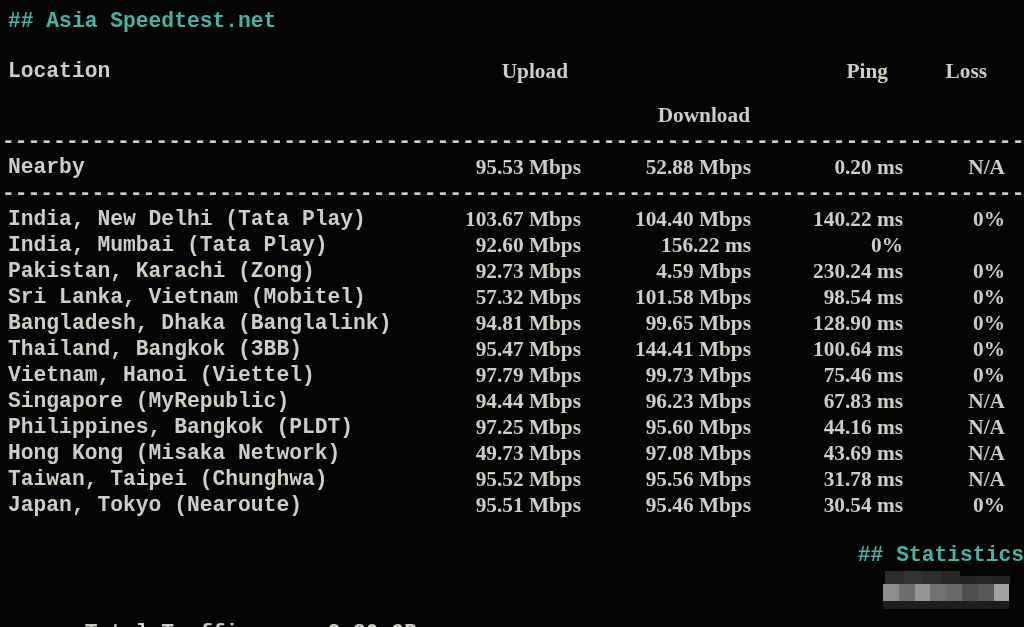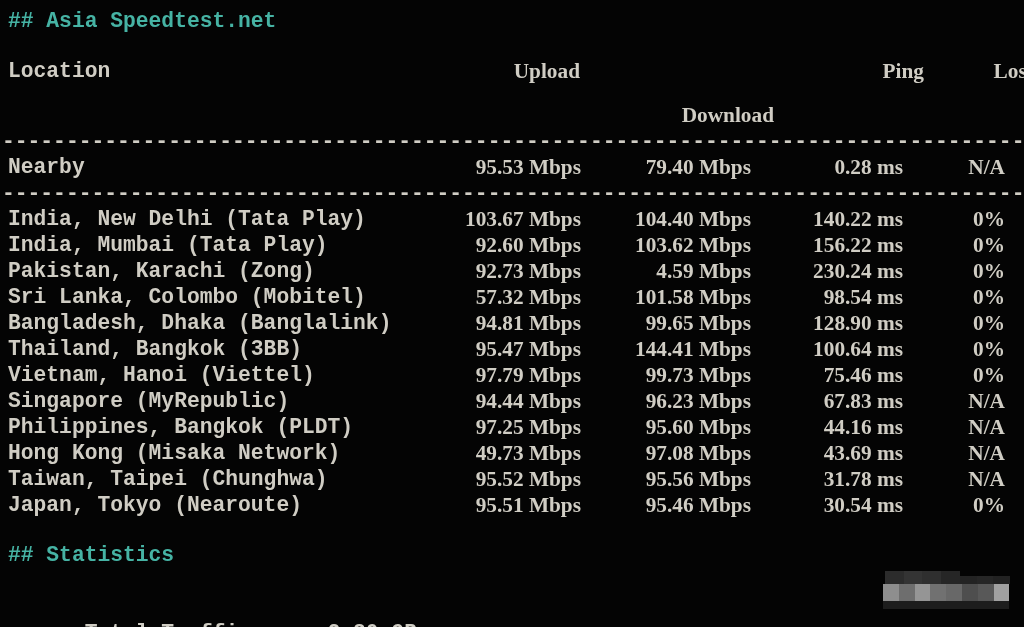--- a/index.html
+++ b/index.html
@@ -25,29 +25,29 @@
     grid-template-columns: 383px 190px 170px 152px 102px;
     white-space: nowrap;
   }
   .c { display: block; }
   .loc { text-align: left; }
   .num { text-align: right; font-family: Liberation Serif, serif; }
   .hdr-upload   { padding-right: 13px; }
   .hdr-download { padding-right: 1px; margin-top: 44px; }
   .hdr-ping     { padding-right: 15px; text-align: right; }
   .hdr-loss     { padding-right: 18px; }
-  .header-row { margin-top: 24px; gap: 12px; }
+  .header-row { margin-top: 24px; }
   .separator {
     white-space: pre;
     overflow: hidden;
     width: 1030px;
     margin-left: -6px;
     color: var(--text, #d0cdc4);
   }
-  .stats-heading { margin-top: 24px; }
+  .stats-heading { margin-top: 24px; text-align: right; }
   .stats-block { margin-top: 26px; }
   .stat-line { white-space: pre; }
   .stat-label { display: inline-block; width: 217px; }
   .stat-value { margin-left: 13px; }
   .redaction {
     position: absolute;
     left: 883px; top: 571px;
     width: 127px;
   }
   .m-row { display: flex; align-items: flex-end; }
@@ -70,51 +70,50 @@
     <span class="c num hdr-download">Download</span>
     <span class="c num hdr-ping">Ping</span>
     <span class="c num hdr-loss">Loss</span>
   </div>
 
   <div class="separator">--------------------------------------------------------------------------------</div>
 
   <div class="t-row">
     <span class="c loc">Nearby</span>
     <span class="c num">95.53 Mbps</span>
-    <span class="c num">79.40 Mbps</span>
-    <span class="c num">0.28 ms</span>
+    <span class="c num">52.88 Mbps</span>
+    <span class="c num">0.20 ms</span>
     <span class="c num">N/A</span>
   </div>
 
   <div class="separator">--------------------------------------------------------------------------------</div>
 
   <div>
     <div class="t-row">
       <span class="c loc">India, New Delhi (Tata Play)</span>
       <span class="c num">103.67 Mbps</span>
       <span class="c num">104.40 Mbps</span>
       <span class="c num">140.22 ms</span>
       <span class="c num">0%</span>
     </div>
     <div class="t-row">
       <span class="c loc">India, Mumbai (Tata Play)</span>
       <span class="c num">92.60 Mbps</span>
-      <span class="c num">103.62 Mbps</span>
       <span class="c num">156.22 ms</span>
       <span class="c num">0%</span>
     </div>
     <div class="t-row">
       <span class="c loc">Pakistan, Karachi (Zong)</span>
       <span class="c num">92.73 Mbps</span>
       <span class="c num">4.59 Mbps</span>
       <span class="c num">230.24 ms</span>
       <span class="c num">0%</span>
     </div>
     <div class="t-row">
-      <span class="c loc">Sri Lanka, Colombo (Mobitel)</span>
+      <span class="c loc">Sri Lanka, Vietnam (Mobitel)</span>
       <span class="c num">57.32 Mbps</span>
       <span class="c num">101.58 Mbps</span>
       <span class="c num">98.54 ms</span>
       <span class="c num">0%</span>
     </div>
     <div class="t-row">
       <span class="c loc">Bangladesh, Dhaka (Banglalink)</span>
       <span class="c num">94.81 Mbps</span>
       <span class="c num">99.65 Mbps</span>
       <span class="c num">128.90 ms</span>

